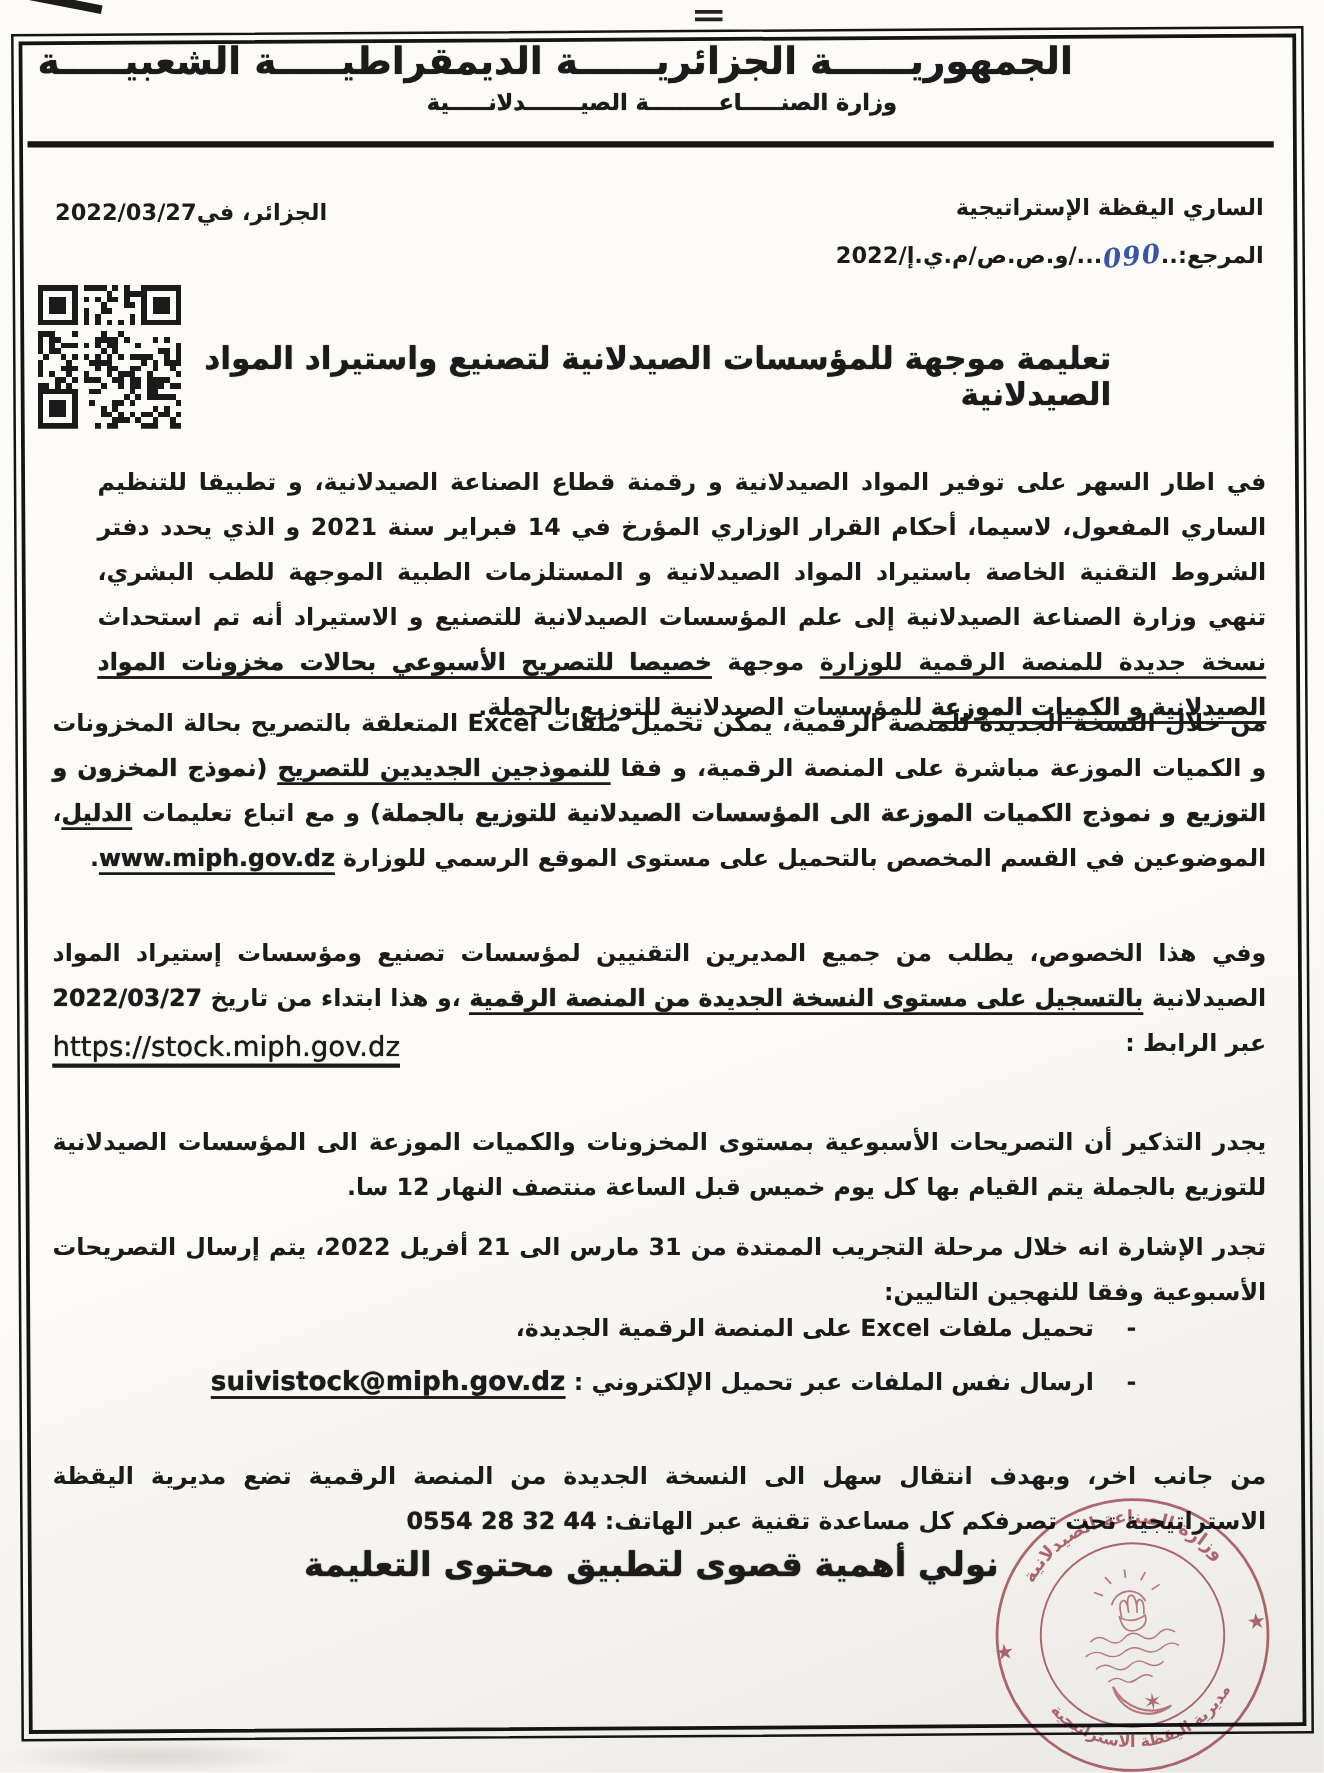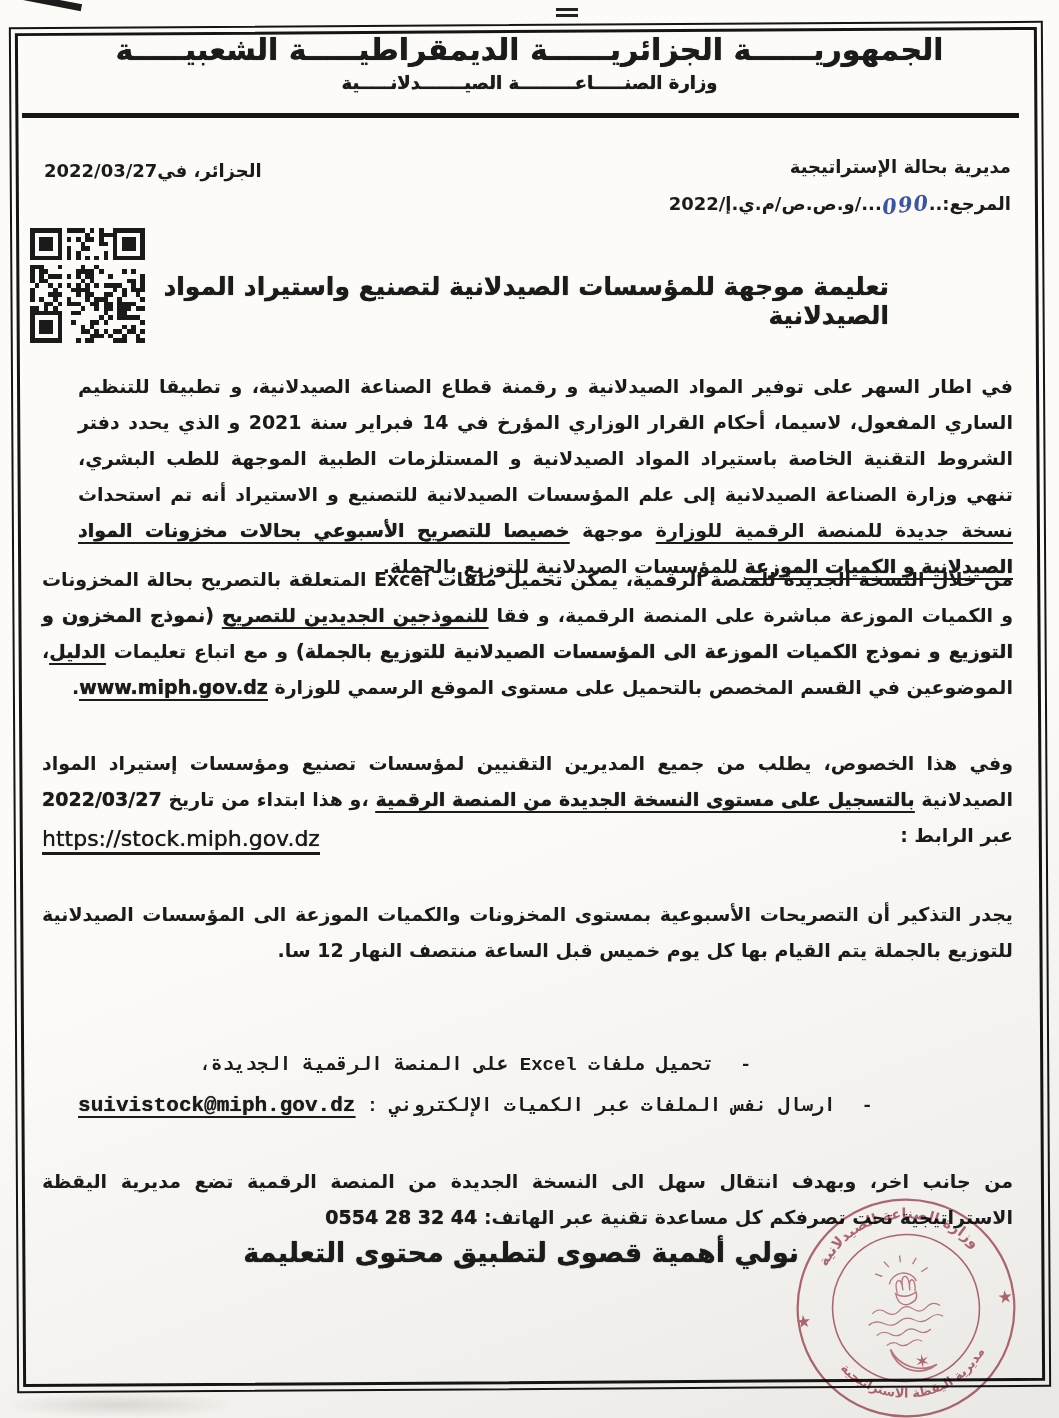--- a/index.html
+++ b/index.html
@@ -9,21 +9,21 @@
     font-family:"DejaVu Sans",sans-serif;color:#1b1b1b;
   }
   .page{position:absolute;inset:0;}
   
   .frame{position:absolute;left:13px;top:24px;width:1030px;height:1362px;
     border:2px solid #151515;transform:rotate(-0.35deg);transform-origin:50% 50%;}
   .frame-inner{position:absolute;inset:4px;border:3px solid #151515;}
   .content{position:absolute;inset:0;direction:rtl;}
   .abs{position:absolute;}
   
-  .hdr1{top:32px;left:30px;right:30px;text-align:center;font-size:30px;font-weight:bold;
+  .hdr1{top:32px;left:30px;right:30px;text-align:left;font-size:30px;font-weight:bold;
     letter-spacing:.5px;text-shadow:0 0 .7px #000;}
   .hdr2{top:72px;left:30px;right:30px;text-align:center;font-size:18px;font-weight:bold;
     text-shadow:0 0 .7px #000;}
   .hdr-sep{top:113px;left:22px;right:40px;height:5px;background:#161616;}
   
   .dept{top:156px;right:48px;font-size:18px;font-weight:bold;}
   .place-date{top:160px;left:44px;font-size:18px;font-weight:bold;direction:rtl;}
   .ref{top:190px;right:48px;font-size:18px;font-weight:bold;direction:rtl;}
   .hand{color:#3a55a4;font-style:italic;font-weight:bold;font-size:21px;display:inline-block;
     transform:rotate(-6deg) translateY(2px);letter-spacing:1px;font-family:"DejaVu Serif",serif;}
@@ -37,21 +37,21 @@
     text-align:justify;text-justify:inter-word;}
   .p1{top:349px;margin-left:36px;}
   .p2{top:542px;}
   .p3{top:726px;}
   .link-line{top:826px;left:42px;right:46px;text-align:left;font-size:22px;font-weight:normal;
     text-shadow:0 0 .8px #000;}
   .link-line span{text-decoration:underline;text-decoration-thickness:2.5px;text-underline-offset:6px;}
   .p4{top:877px;}
   .p5{top:961px;}
   .bullets{top:1052px;left:42px;right:150px;font-size:19px;font-weight:bold;}
-  .bullet-row{text-align:center;margin-bottom:11px;height:30px;font-family:Liberation Mono, monospace;}
+  .bullet-row{text-align:right;margin-bottom:11px;height:30px;}
   .dash{margin-left:26px;}
   .p6{top:1144px;}
   .footer-line{top:1237px;left:260px;right:260px;font-size:27px;font-weight:bold;
     text-shadow:0 0 1px #000;white-space:nowrap;}
   .b{text-shadow:0 0 .8px currentColor;}
   .u{text-decoration:underline;text-decoration-thickness:2.2px;text-underline-offset:5px;}
   .ltr{unicode-bidi:embed;}
   .big{font-size:21px;}
   
   .stamp{position:absolute;left:778px;top:1180px;width:256px;height:256px;
@@ -73,21 +73,21 @@
   <div class="frame">
     <div class="frame-inner"></div>
   </div>
 
   <div class="content">
 
     <div class="abs hdr1">الجمهوريــــــة الجزائريــــــة الديمقراطيـــــة الشعبيـــــة</div>
     <div class="abs hdr2">وزارة الصنـــــاعـــــــــة الصيـــــــدلانـــــية</div>
     <div class="abs hdr-sep"></div>
 
-    <div class="abs dept">مديرية بحالة الإستراتيجية</div>
+    <div class="abs dept">الساري اليقظة الإستراتيجية</div>
     <div class="abs place-date">الجزائر، في2022/03/27</div>
 
     <div class="abs ref">
       <span>المرجع:..</span><span class="hand">090</span><span>.../و.ص.ص/م.ي.إ/2022</span>
     </div>
 
     <div class="abs qr"><svg width="115" height="115" viewBox="0 0 25 25" shape-rendering="crispEdges" fill="#1a1a1a">
           <rect x="0" y="0" width="1" height="1"></rect>
           <rect x="1" y="0" width="1" height="1"></rect>
           <rect x="2" y="0" width="1" height="1"></rect>
@@ -373,27 +373,28 @@
 
     <p class="abs para p1"><span>في اطار السهر على توفير المواد الصيدلانية و رقمنة قطاع الصناعة الصيدلانية، و تطبيقا للتنظيم الساري المفعول، لاسيما، أحكام القرار الوزاري المؤرخ في 14 فبراير سنة 2021 و الذي يحدد دفتر الشروط التقنية الخاصة باستيراد المواد الصيدلانية و المستلزمات الطبية الموجهة للطب البشري، تنهي وزارة الصناعة الصيدلانية إلى علم المؤسسات الصيدلانية للتصنيع و الاستيراد أنه تم استحداث </span><span class="u">نسخة جديدة للمنصة الرقمية للوزارة</span><span> موجهة </span><span class="b u">خصيصا للتصريح الأسبوعي بحالات مخزونات المواد الصيدلانية و الكميات الموزعة</span><span> للمؤسسات الصيدلانية للتوزيع بالجملة.</span></p>
     <p class="abs para p2"><span>من خلال النسخة الجديدة للمنصة الرقمية، يمكن تحميل ملفات </span><span dir="ltr" class="ltr">Excel</span><span> المتعلقة بالتصريح بحالة المخزونات و الكميات الموزعة مباشرة على المنصة الرقمية، و فقا </span><span class="b u">للنموذجين الجديدين للتصريح</span><span class="b"> (نموذج المخزون و التوزيع و نموذج الكميات الموزعة الى المؤسسات الصيدلانية للتوزيع بالجملة)</span><span> و مع اتباع تعليمات </span><span class="b u">الدليل</span><span>، الموضوعين في القسم المخصص بالتحميل على مستوى الموقع الرسمي للوزارة </span><span class="b u ltr" dir="ltr">www.miph.gov.dz</span><span>.</span></p>
     <p class="abs para p3"><span>وفي هذا الخصوص، يطلب من جميع المديرين التقنيين لمؤسسات تصنيع ومؤسسات  إستيراد المواد الصيدلانية </span><span class="b u">بالتسجيل على مستوى النسخة الجديدة من المنصة الرقمية</span><span> ،و هذا ابتداء من تاريخ </span><span class="b ltr" dir="ltr">2022/03/27</span><span> عبر الرابط :</span></p>
 
     <div class="abs link-line">
       <span dir="ltr">https://stock.miph.gov.dz</span>
     </div>
 
     <p class="abs para p4"><span>يجدر التذكير أن التصريحات الأسبوعية بمستوى المخزونات والكميات الموزعة الى المؤسسات الصيدلانية للتوزيع بالجملة يتم القيام بها كل يوم خميس قبل الساعة منتصف النهار 12 سا.</span></p>
+    <p class="abs para p5"><span>تجدر الإشارة انه خلال مرحلة التجريب الممتدة من 31 مارس الى 21 أفريل 2022، يتم إرسال التصريحات الأسبوعية وفقا للنهجين التاليين:</span></p>
 
     <div class="abs bullets">
       <div class="bullet-row">
         <span class="dash">-</span><span><span>تحميل ملفات </span><span dir="ltr" class="ltr">Excel</span><span> على المنصة الرقمية الجديدة،</span></span>
       </div>
       <div class="bullet-row">
-        <span class="dash">-</span><span><span>ارسال نفس الملفات عبر الكميات الإلكتروني : </span><span class="b u big ltr" dir="ltr">suivistock@miph.gov.dz</span></span>
+        <span class="dash">-</span><span><span>ارسال نفس الملفات عبر تحميل الإلكتروني : </span><span class="b u big ltr" dir="ltr">suivistock@miph.gov.dz</span></span>
       </div>
     </div>
 
     <p class="abs para p6"><span>من جانب اخر، وبهدف انتقال سهل الى النسخة الجديدة من المنصة الرقمية تضع مديرية اليقظة الاستراتيجية تحت تصرفكم كل مساعدة تقنية عبر الهاتف: </span><span class="b ltr" dir="ltr">0554 28 32 44</span></p>
 
     <div class="abs footer-line">نولي أهمية قصوى لتطبيق محتوى التعليمة</div>
   </div>
 
   <svg class="stamp" viewBox="0 0 300 300" xmlns="http://www.w3.org/2000/svg">
     <g stroke="#a84b58" fill="none" stroke-width="2.6">

